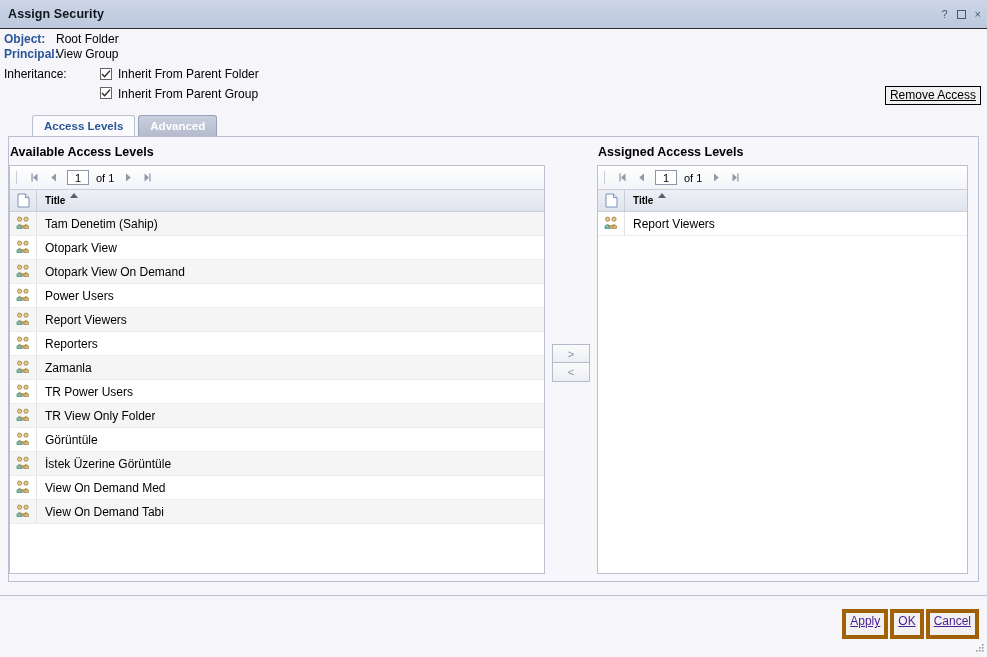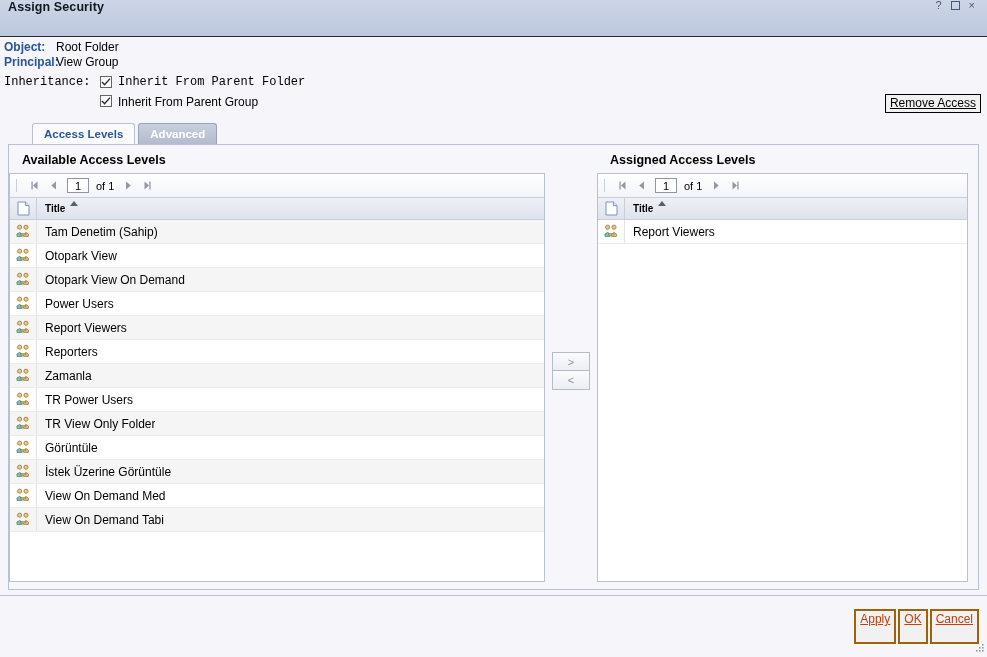--- a/index.html
+++ b/index.html
@@ -12,26 +12,26 @@
     overflow: hidden;
     background: #f5f5fa;
     font-family: "Liberation Sans", sans-serif;
     font-size: 12px;
     color: #000;
     -webkit-font-smoothing: antialiased;
   }
 
   
   .titlebar {
-    height: 37px;
+    height: 29px;
     background: linear-gradient(to bottom, #ccd6e6 0%, #c2cde0 60%, #bcc8dd 100%);
     border-bottom: 1px solid #2b2b2b;
     display: flex;
-    align-items: flex-start;
-    padding: 0 12px 0 8px;
+    align-items: center;
+    padding: 0 6px 0 8px;
     box-sizing: border-box;
   }
   .titlebar-text {
     font-weight: bold;
     font-size: 12.5px;
     color: #11161f;
     flex: 1;
     letter-spacing: 0.1px;
   }
   .win-btns {
@@ -76,21 +76,20 @@
   .kv-label.pri { width: 52px; }
   .kv-value {
     color: #000;
     font-size: 12px;
   }
   .inh-row {
     display: flex;
     align-items: center;
     margin-top: 5px;
     line-height: 16px;
-    font-family: Liberation Mono, monospace;
   }
   .inh-label {
     width: 96px;
     font-size: 12px;
     color: #000;
   }
   .chk {
     width: 12px;
     height: 12px;
     border: 1px solid #666;
@@ -173,21 +172,21 @@
     box-sizing: border-box;
   }
   .col-left  { width: 536px; padding-left: 0; }
   .col-mid   { width: 52px; display: flex; flex-direction: column; align-items: center; justify-content: center; }
   .col-right { flex: 1; }
 
   .col-title {
     font-weight: bold;
     font-size: 12.5px;
     color: #000;
-    margin: 0 0 6px 13px;
+    margin: 0 0 6px 1px;
   }
 
   .listbox {
     border: 1px solid #b9c1d1;
     background: #fff;
     box-sizing: border-box;
   }
   .listbox.left  { height: 409px; }
   .listbox.right { height: 409px; }
 
@@ -328,27 +327,27 @@
     background: #f5f5fa;
     box-sizing: border-box;
   }
   .footer-btns {
     position: absolute;
     right: 8px;
     top: 13px;
     display: flex;
   }
   .btn {
-    border: 2px solid #a16207;
+    border: 4px solid #a16207;
     background: #f1f1f1;
     font-size: 12px;
     font-family: "Liberation Sans", sans-serif;
-    color: #c2410c;
+    color: #4c1d95;
     text-decoration: underline;
-    padding: 1px 4px 16px 4px;
+    padding: 1px 4px 7px 4px;
     margin-left: 2px;
     cursor: pointer;
     line-height: 14px;
   }
   .grip {
     position: absolute;
     right: 2px;
     bottom: 2px;
     width: 12px;
     height: 12px;

